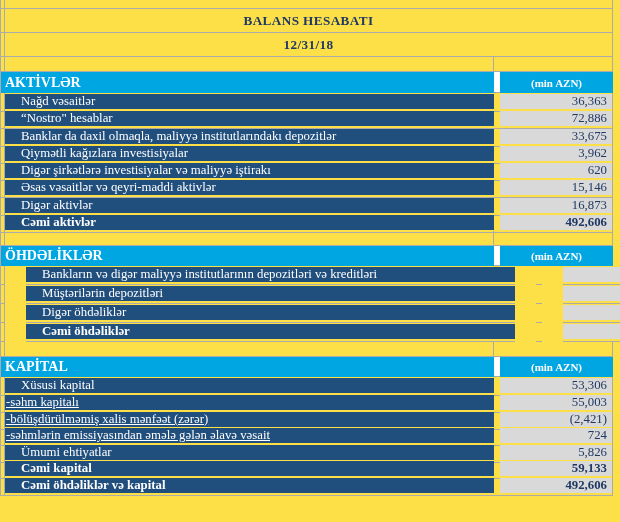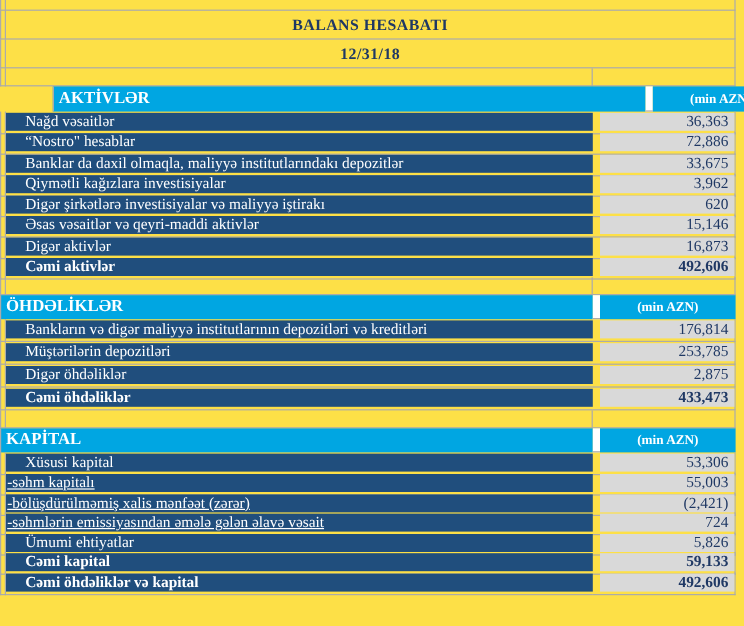--- a/index.html
+++ b/index.html
@@ -23,34 +23,34 @@
   .r-thin{height:9px;}
   .r-title{height:24px;}
   .r-date{height:24px;}
   .r-gap{height:15px;}
   .mergedtitle{
     grid-column:2/5;display:flex;align-items:center;justify-content:center;
     font-weight:bold;font-size:13.2px;letter-spacing:.4px;color:var(--ink);
   }
   
   .r-sec{height:20px;}
-  .sec-0 .r-sec{height:21px;margin-left:44px;}
+  .sec-0 .r-sec{height:21px;}
   .sec-name{
     grid-column:1/3;background:var(--cyan);color:#fff;font-weight:bold;
     font-size:14px;display:flex;align-items:center;padding-left:4px;
     border-left:1px solid var(--line);
   }
   .sec-gapcell{background:#fff;}
   .sec-unit{
     grid-column:4;background:var(--cyan);color:#fff;font-weight:bold;
     font-size:11px;display:flex;align-items:center;justify-content:center;
   }
   
   .r-d{height:17.3px;}
-  .sec-1 .r-d{height:19px;}
+  .sec-1 .r-d{height:19px;gap:21px;}
   .sec-2 .r-d{height:16.6px;}
   .lblcell,.valcell{display:flex;}
   .lblcell .t{
     flex:1;background:var(--navy);color:#fff;display:flex;align-items:center;
     padding-left:16px;margin:1px 0 2px 0;white-space:nowrap;overflow:hidden;
   }
   .valcell .t{
     flex:1;background:var(--cellgray);color:var(--ink);display:flex;align-items:center;
     justify-content:flex-end;padding-right:5px;margin:1px 0 2px 0;white-space:nowrap;text-align:right;
   }

